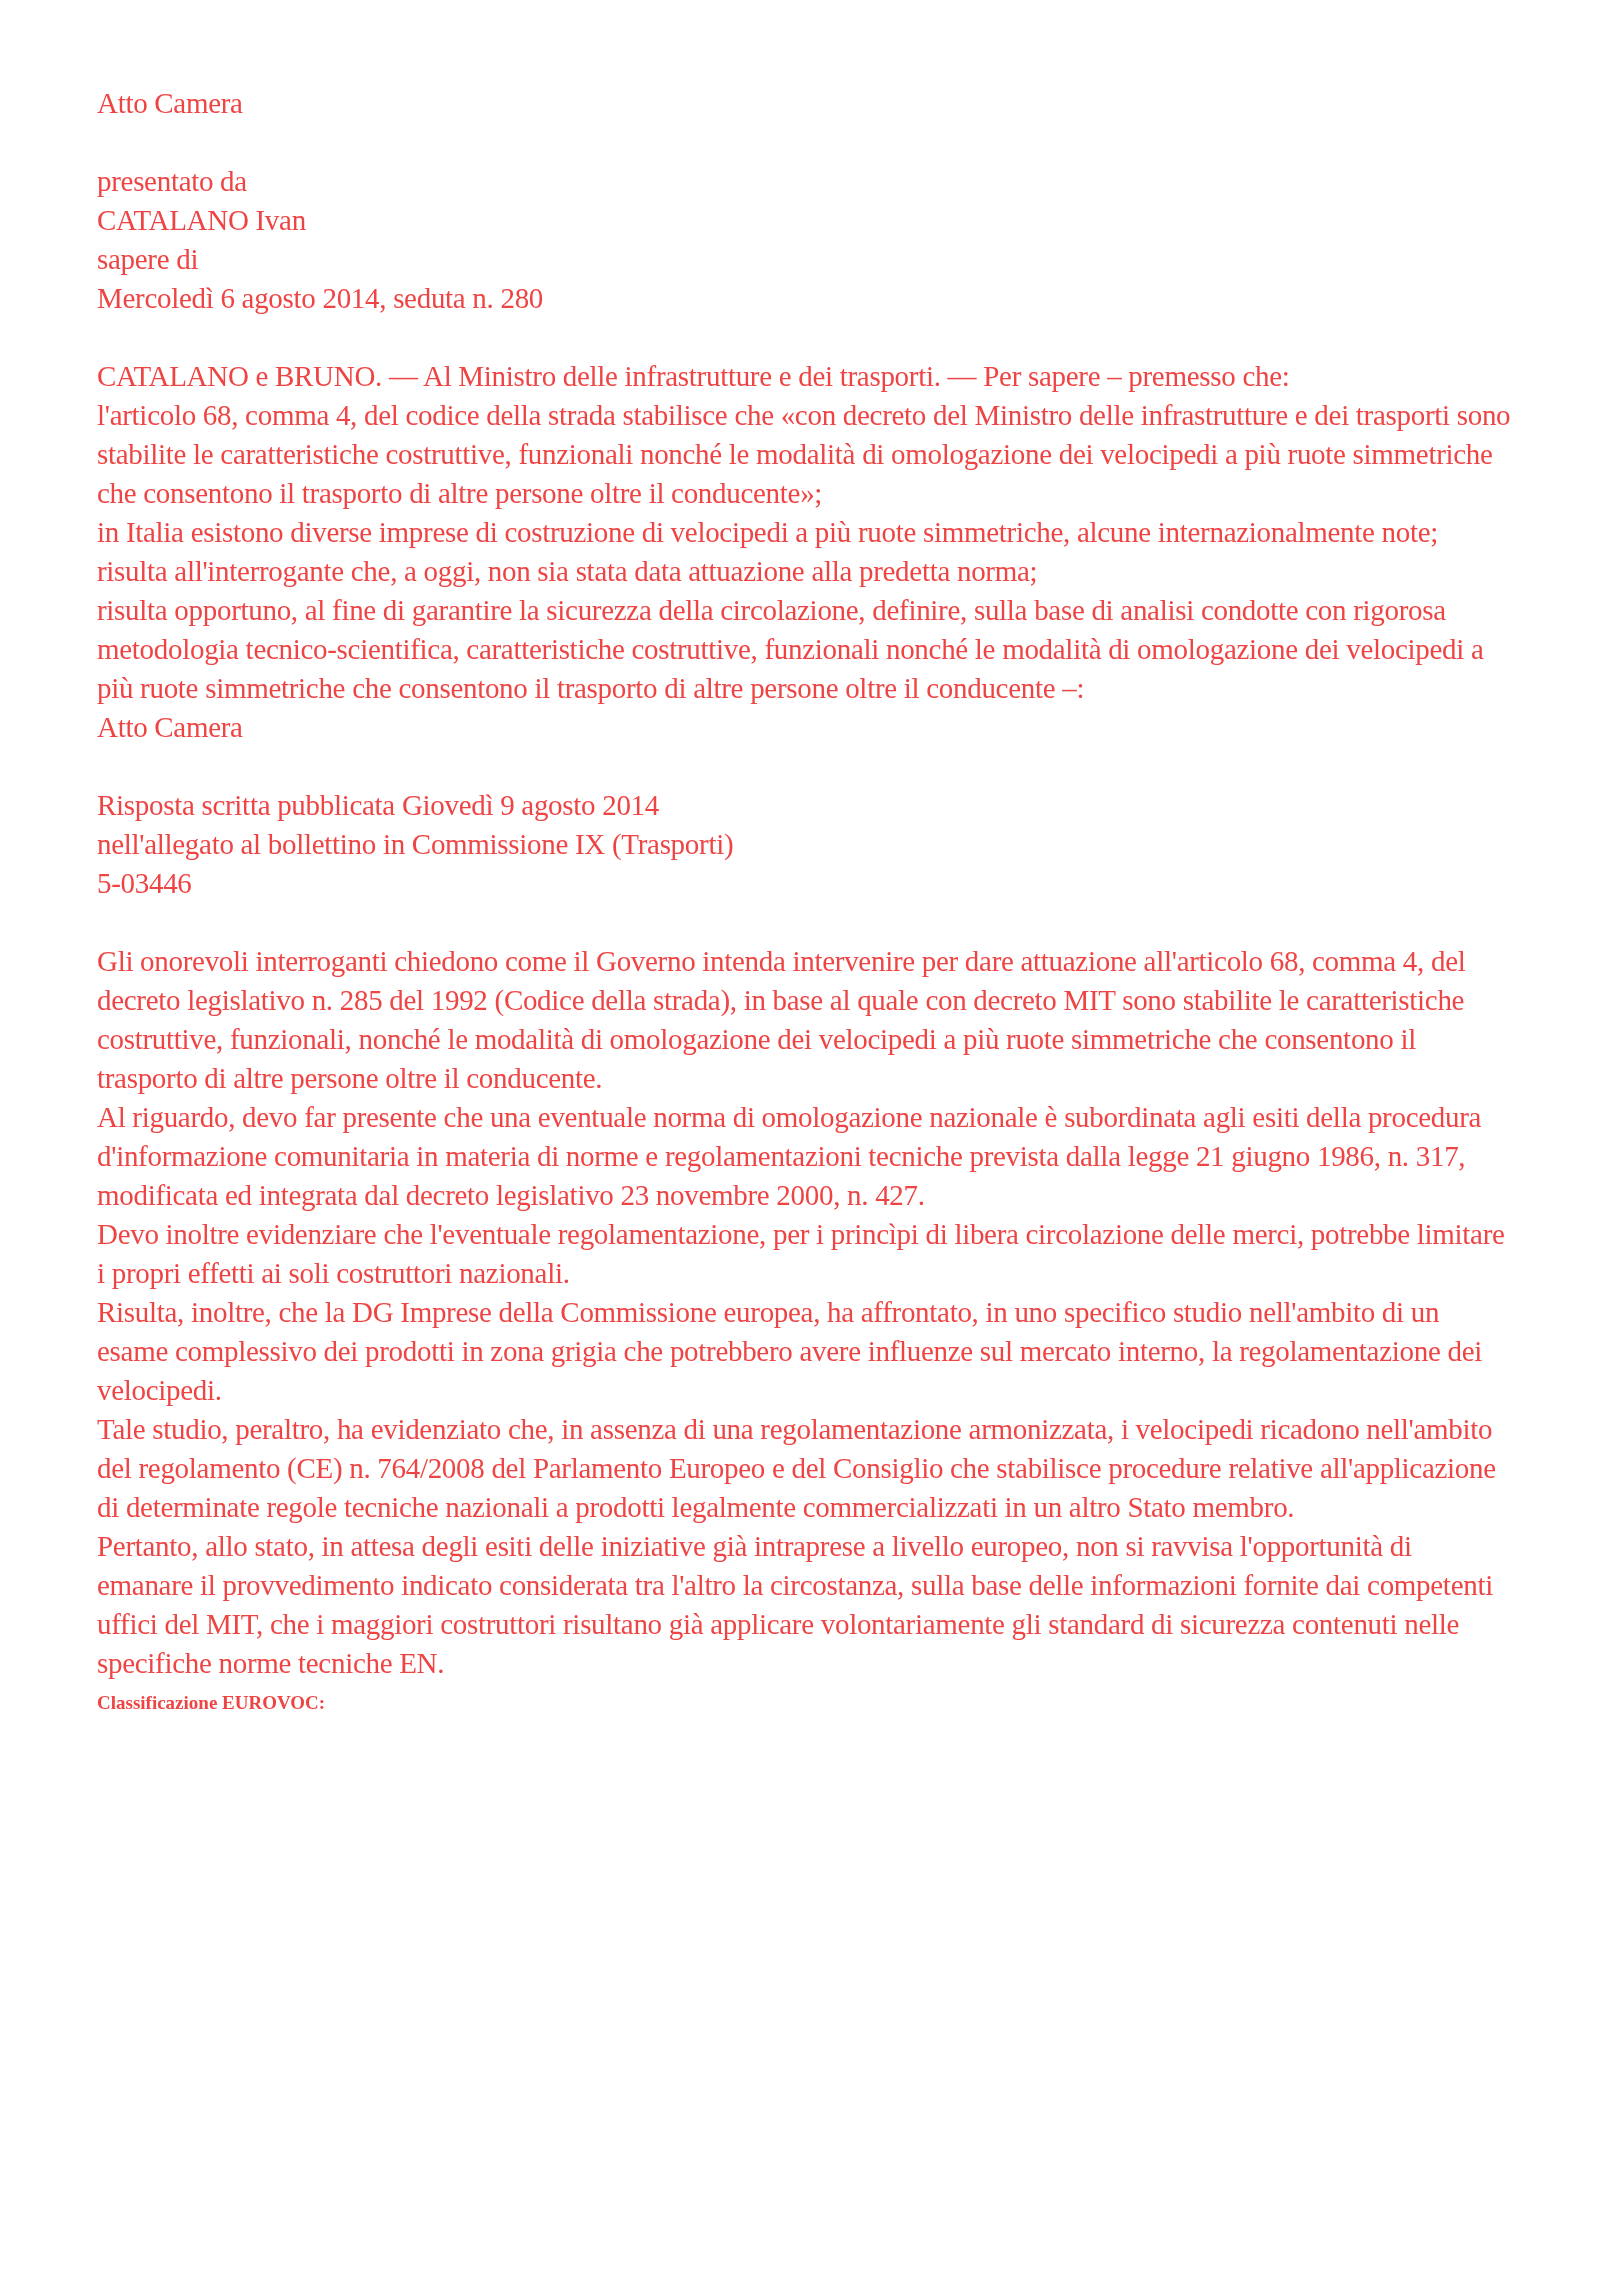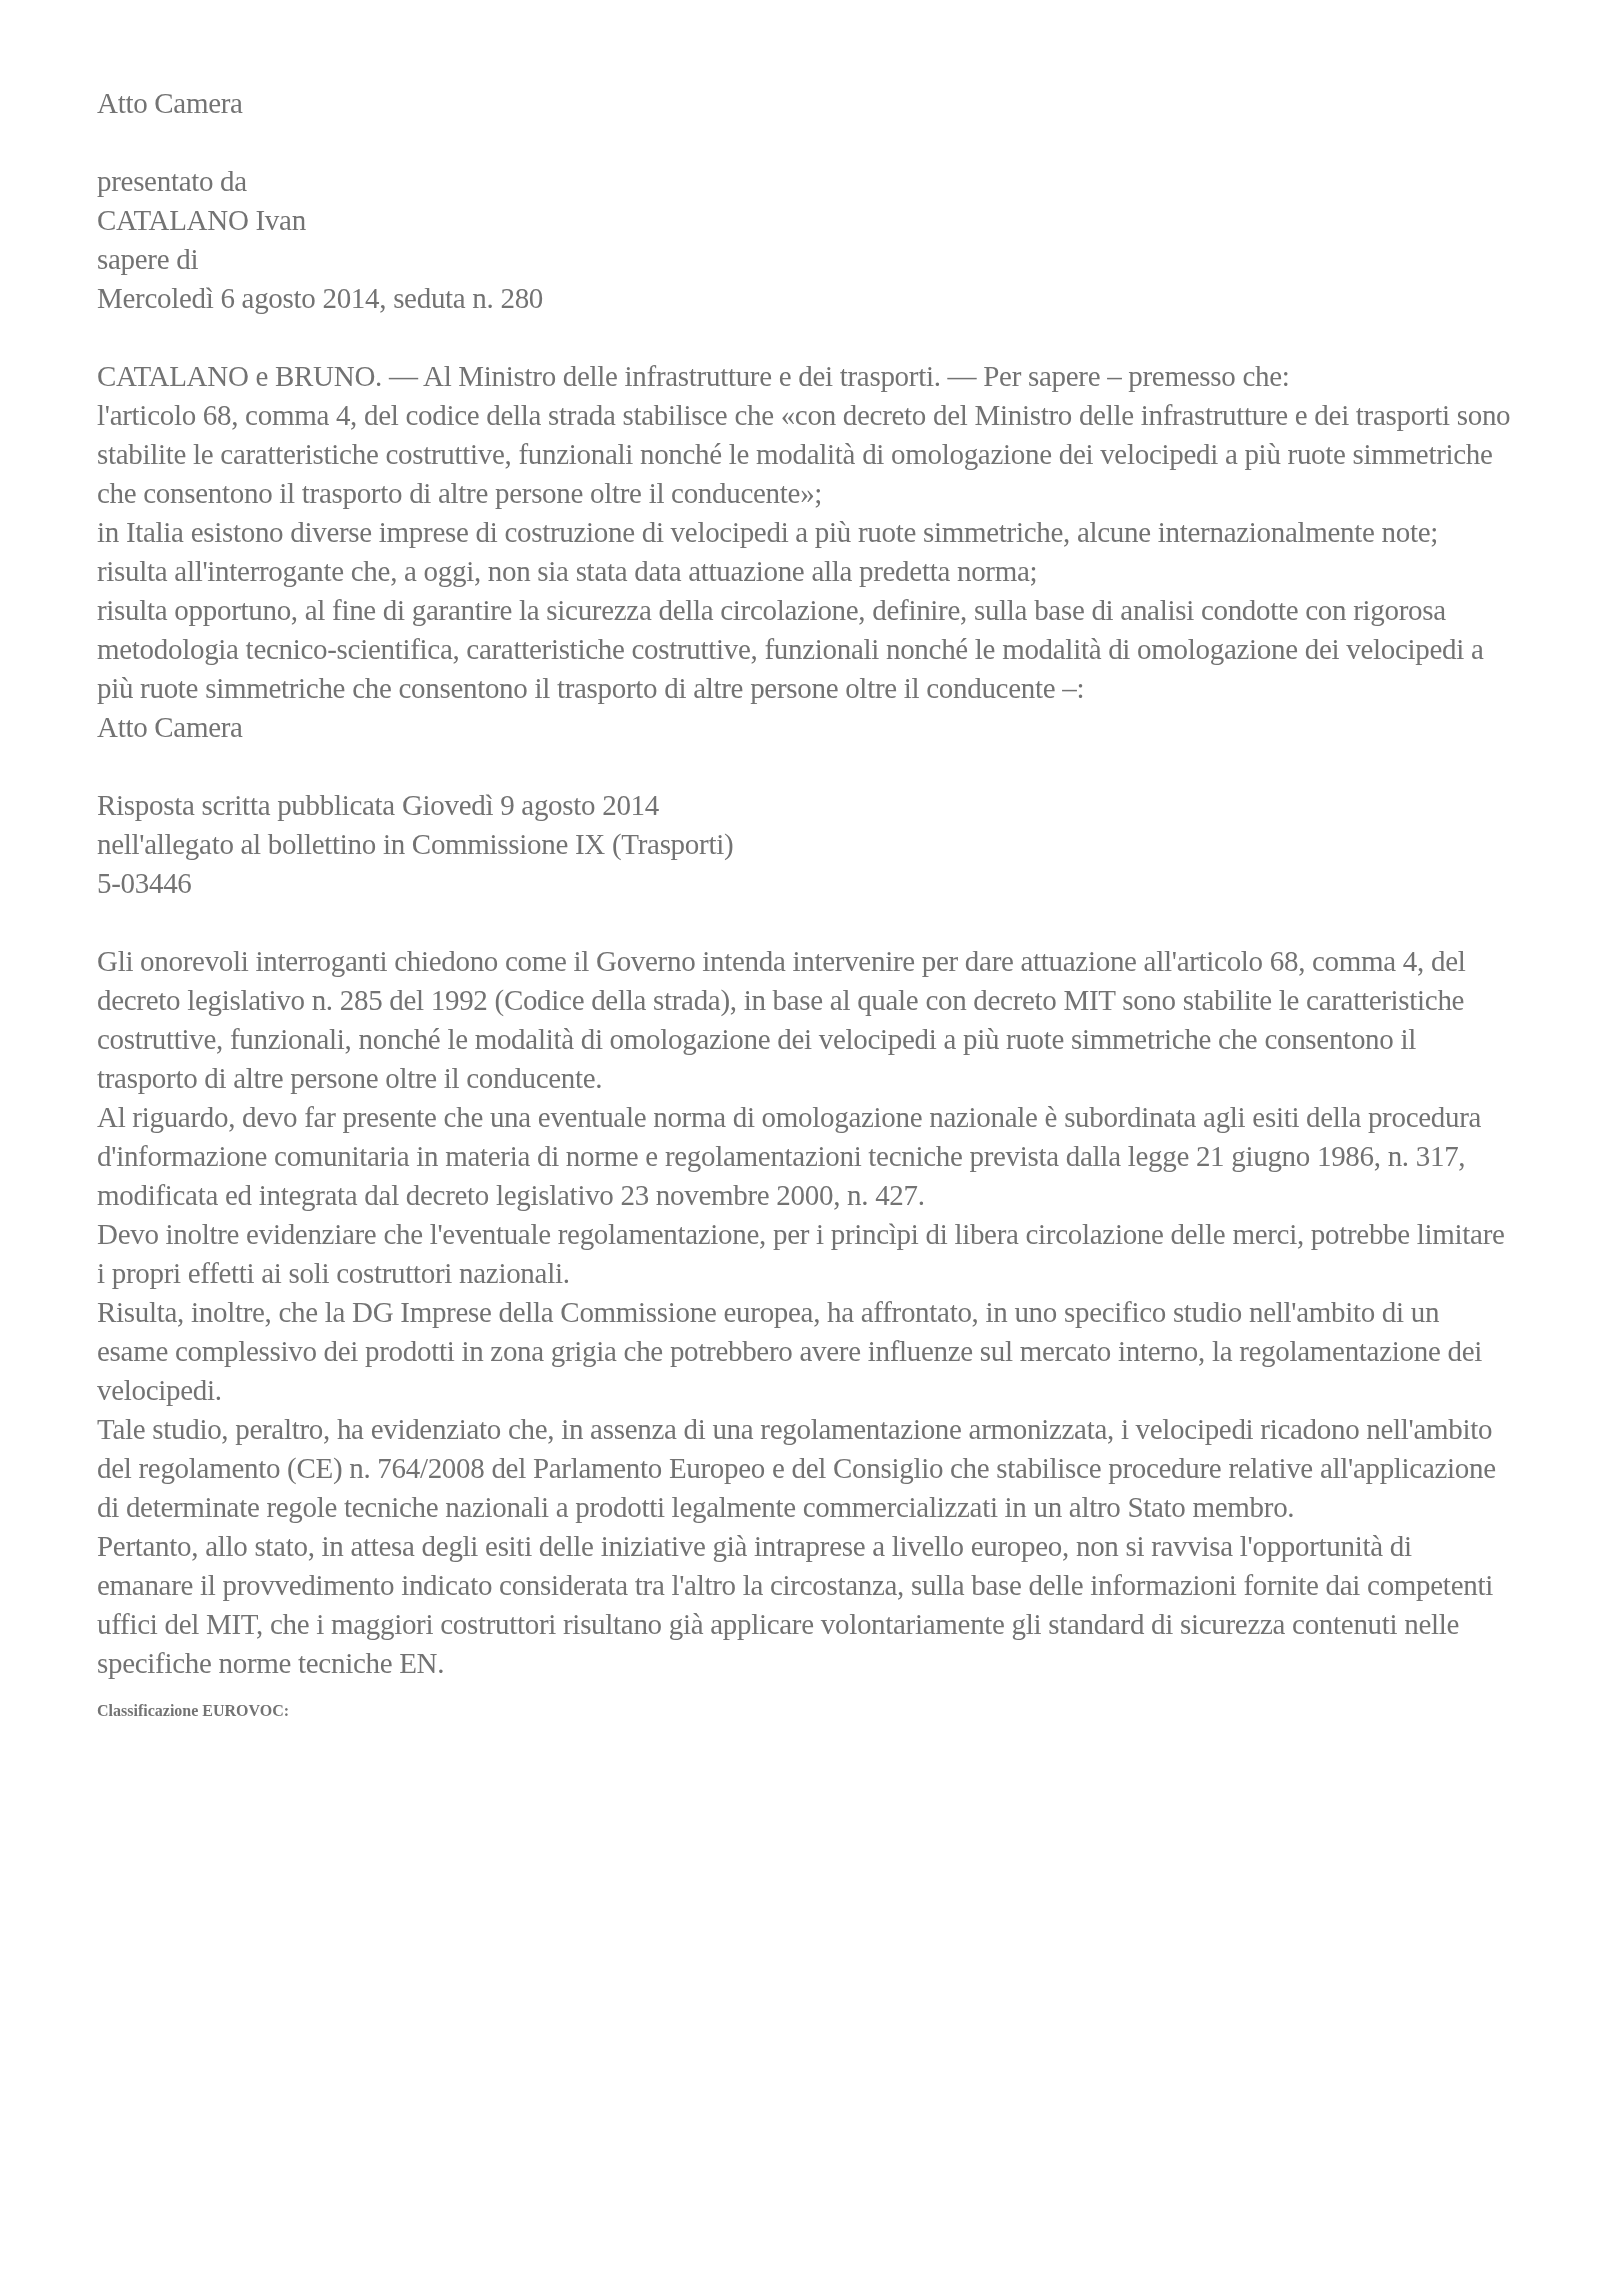--- a/index.html
+++ b/index.html
@@ -2,36 +2,35 @@
 <html style="font-size:10.5px"><head>
 <meta charset="utf-8">
 <style>
   * { margin: 0; padding: 0; box-sizing: border-box; }
   html, body { background: #ffffff; }
   .page {
     position: relative;
     width: 1622px;
     height: 2295px;
     background: #ffffff;
-    color: #737373;
+    color: #ef4444;
     padding: 84px 110px 0 97px;
     font-family: "Liberation Serif", "DejaVu Serif", serif;
     font-size: 29px;
     line-height: 39px;
     letter-spacing: -0.3px;
     overflow: hidden;
   }
   .block { margin-top: 39px; }
   .para { margin: 0; }
   .italic { }
   .footer-label {
     font-weight: bold;
-    font-size: 16px;
+    font-size: 19px;
     letter-spacing: 0;
-    margin-top: 8px;
   }
 </style>
 </head>
 <body>
 
 <div class="page">
 
   <p class="para">Atto Camera</p>
 
   <div class="block">

